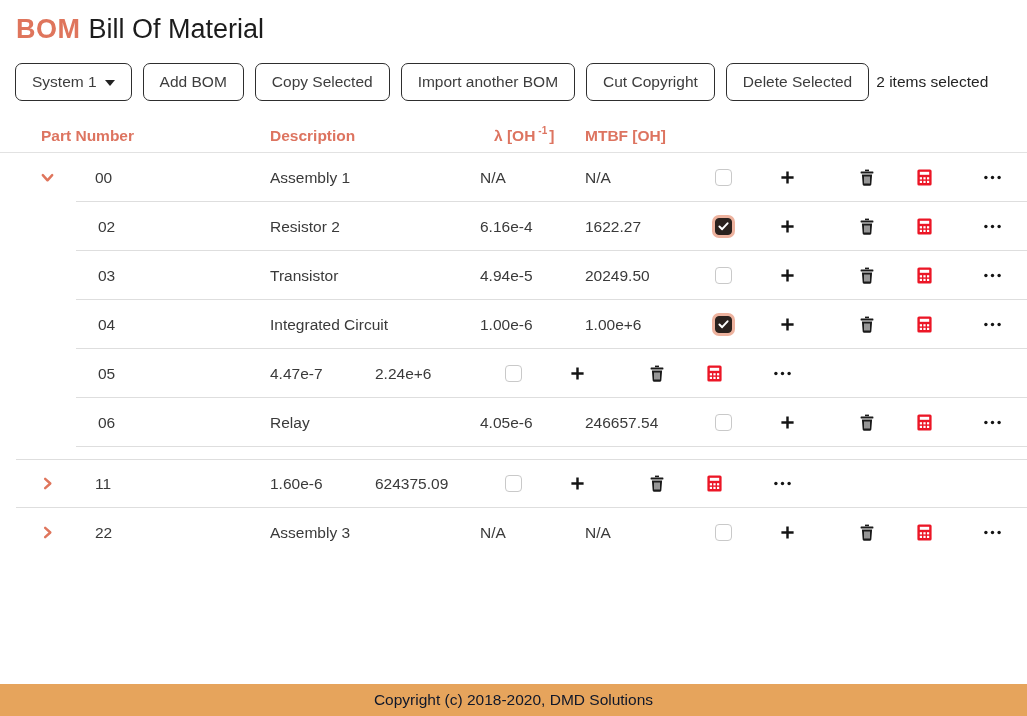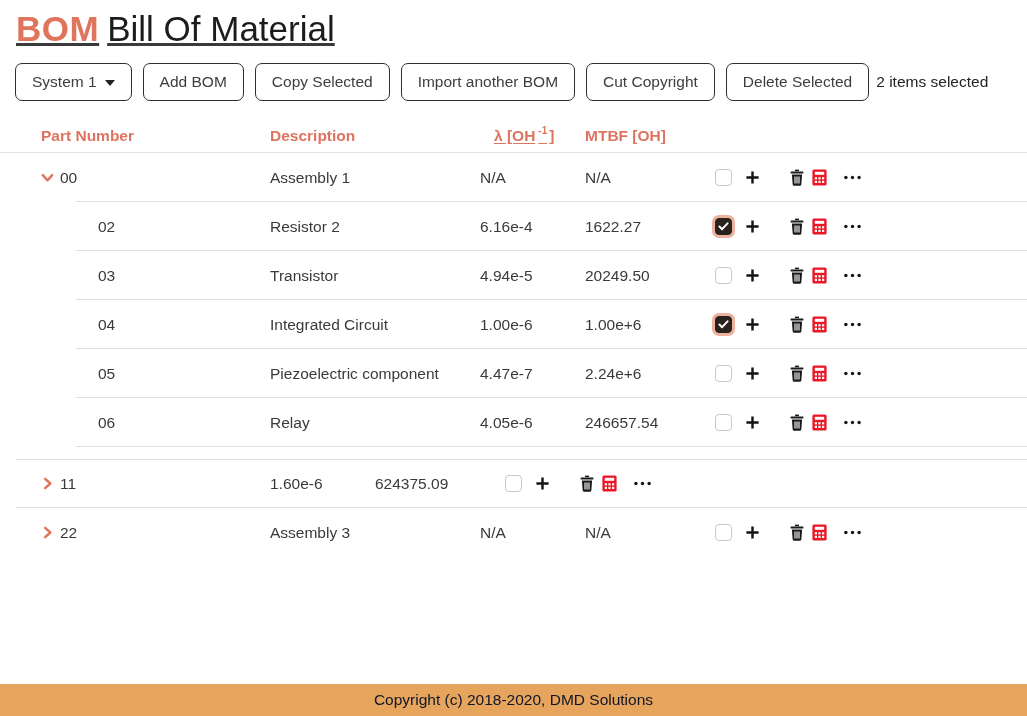--- a/index.html
+++ b/index.html
@@ -3,21 +3,21 @@
 <meta charset="utf-8">
 <style>
   * { box-sizing: border-box; }
   html,body { margin:0; padding:0; }
   body {
     width:1027px; height:716px; position:relative; overflow:hidden;
     background:#ffffff; font-family:"Liberation Sans", sans-serif; color:#3a3a3a;
   }
 
   
-  .page-title { padding:12px 0 0 16px; font-size:35px; line-height:34px;text-decoration:underline; }
+  .page-title { padding:12px 0 0 16px; font-size:27px; line-height:34px; }
   .brand { color:#df755c; font-weight:800; letter-spacing:.5px; margin-right:8px; }
   .title-rest { color:#1c1c1c; font-weight:500; }
 
   
   .toolbar { display:flex; align-items:center; margin:17px 0 0 15px; gap:11px; }
   .btn {
     height:38px; padding:0 16px; background:#fff; border:1px solid #2e2e2e;
     border-radius:7px; font-family:inherit; font-size:15.5px; color:#3d3d3d;
     display:flex; align-items:center; gap:8px; cursor:pointer; white-space:nowrap;
   }
@@ -25,32 +25,32 @@
   .selection-status { font-size:15.5px; color:#242424; margin-left:-4px; }
 
   
   .bom-table { margin-top:19px; }
   .thead {
     display:flex; align-items:center; height:33px;
     border-bottom:1px solid #e2e2e2; color:#dd7460; font-weight:700; font-size:15.5px;
   }
   .hcell.part { width:270px; padding-left:41px; }
   .hcell.desc { width:210px; }
-  .hcell.lam  { width:105px; padding-left:14px;text-decoration:underline; }
+  .hcell.lam  { width:105px; padding-left:14px; }
   .hcell.mtbf { width:122px; }
   .hcell.lam sup { font-size:10px; position:relative; top:-1px; margin:0 2px 0 3px; }
 
   .trow { position:relative; display:flex; align-items:center; height:49px; font-size:15.5px; color:#3a3a3a; }
   .trow.gap-before { margin-top:12px; }
   .divider { position:absolute; bottom:0; right:0; height:1px; background:#dedede; }
   .divider.indent { left:76px; }
   .divider.edge { left:16px; }
   .divider-top { position:absolute; top:0; left:16px; right:0; height:1px; background:#dedede; }
 
-  .cell { flex:none; }
+  .cell { flex:none;gap:35px; }
   .cell.part { width:270px; padding-left:40px; display:flex; align-items:center; }
   .trow.lvl1 .cell.part { padding-left:98px; }
   .chev { width:16px; height:16px; margin-right:4px; display:inline-flex; align-items:center; cursor:pointer; }
   .cell.desc { width:210px; }
   .cell.lam  { width:105px; }
   .cell.mtbf { width:122px; }
   .cell.controls { display:flex; align-items:center; margin-left:8px; }
 
   .checkbox {
     width:17px; height:17px; border:1px solid #c9c9c9; border-radius:4px;
@@ -326,21 +326,20 @@
       </span>
     </div>
     <div class="divider indent"></div>
   </div>
       <div class="trow lvl1">
 
     <div class="cell part">
 
       <span>05</span>
     </div>
-    <div class="cell desc">Piezoelectric component</div>
     <div class="cell lam">4.47e-7</div>
     <div class="cell mtbf">2.24e+6</div>
     <div class="cell controls">
       <span class="checkbox">
         
       </span>
       <span class="icn icon-plus">
         <svg width="15" height="15" viewBox="0 0 16 16">
               <path d="M8 1.5 V14.5 M1.5 8 H14.5" stroke="#141414" stroke-width="2.6"></path>
             </svg>

